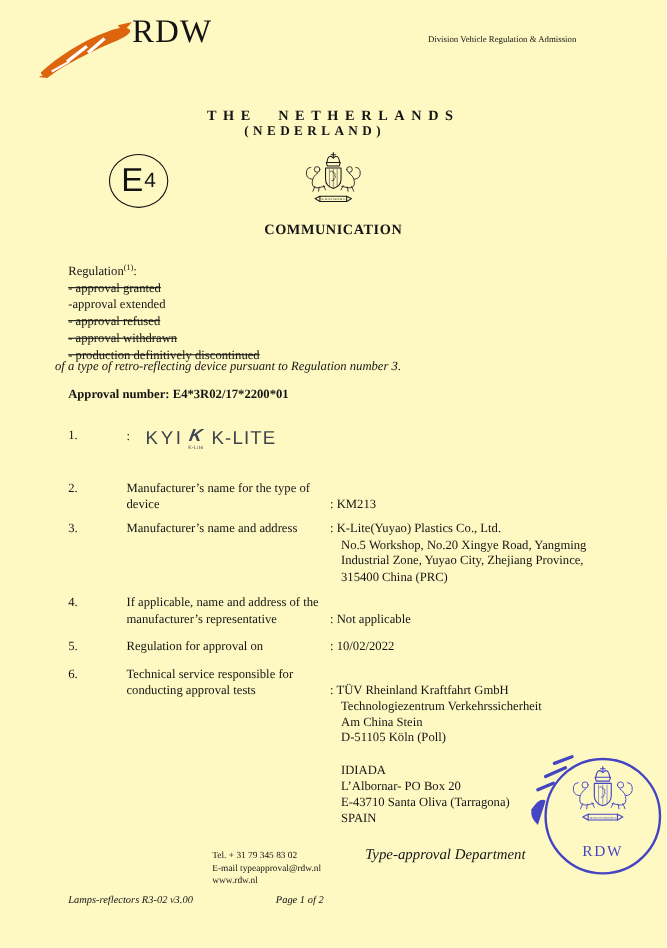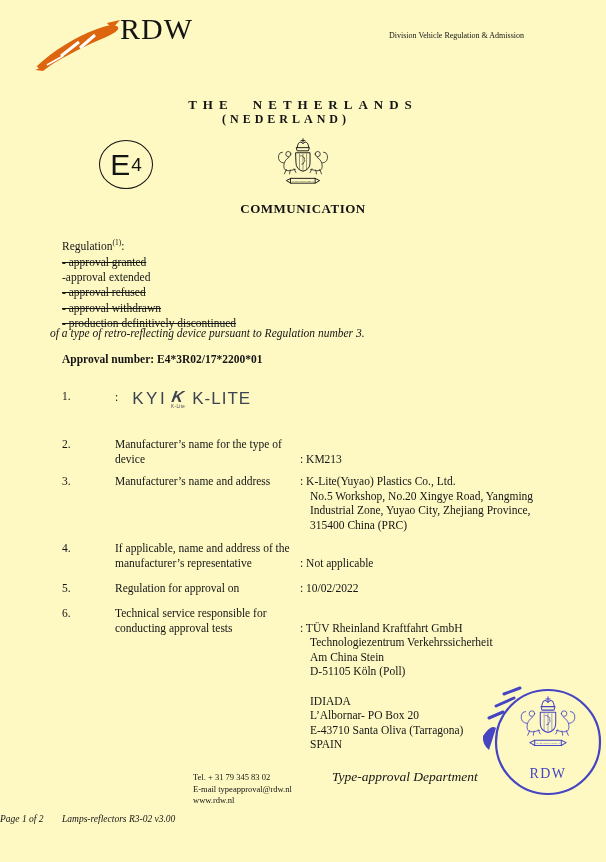--- a/index.html
+++ b/index.html
@@ -46,21 +46,21 @@
   .tm-sub{font-size:4.5px;letter-spacing:0.4px;line-height:5px;}
   .tm-name{font-size:17px;letter-spacing:1px;margin-top:2px;}
   
   .stamp{left:480px;top:680px;color:#4545c4;}
   
   .department{left:332px;top:769px;font-style:italic;font-size:13.5px;}
   .f-col{font-size:8.5px;line-height:11.5px;}
   .f1{left:62px;top:772px;}
   .f2{left:169px;top:772px;margin-left:24px;}
   .docref{left:62px;top:814px;font-style:italic;font-size:9.5px;}
-  .pagenum{left:0;top:814px;width:545px;text-align:left;font-style:italic;font-size:9.5px;}
+  .pagenum{left:0;top:814px;width:545px;text-align:center;font-style:italic;font-size:9.5px;}
 </style>
 </head>
 <body>
 
 <svg width="0" height="0" style="position:absolute">
   <defs>
     <symbol id="coat" viewBox="0 0 100 84">
       <g fill="none" stroke="currentColor" stroke-width="1.5" stroke-linecap="round" stroke-linejoin="round">
         <path d="M50 4 v6 M47 7 h6"></path>
         <path d="M41 18 C42 9 46 7 50 12 C54 7 58 9 59 18"></path>

